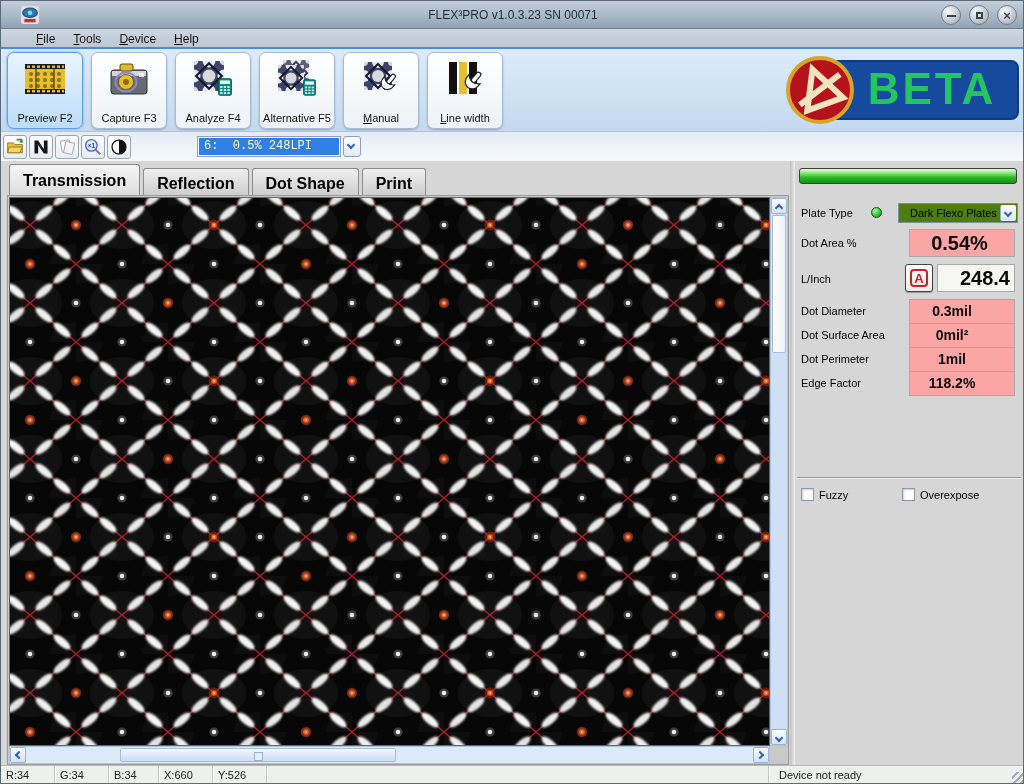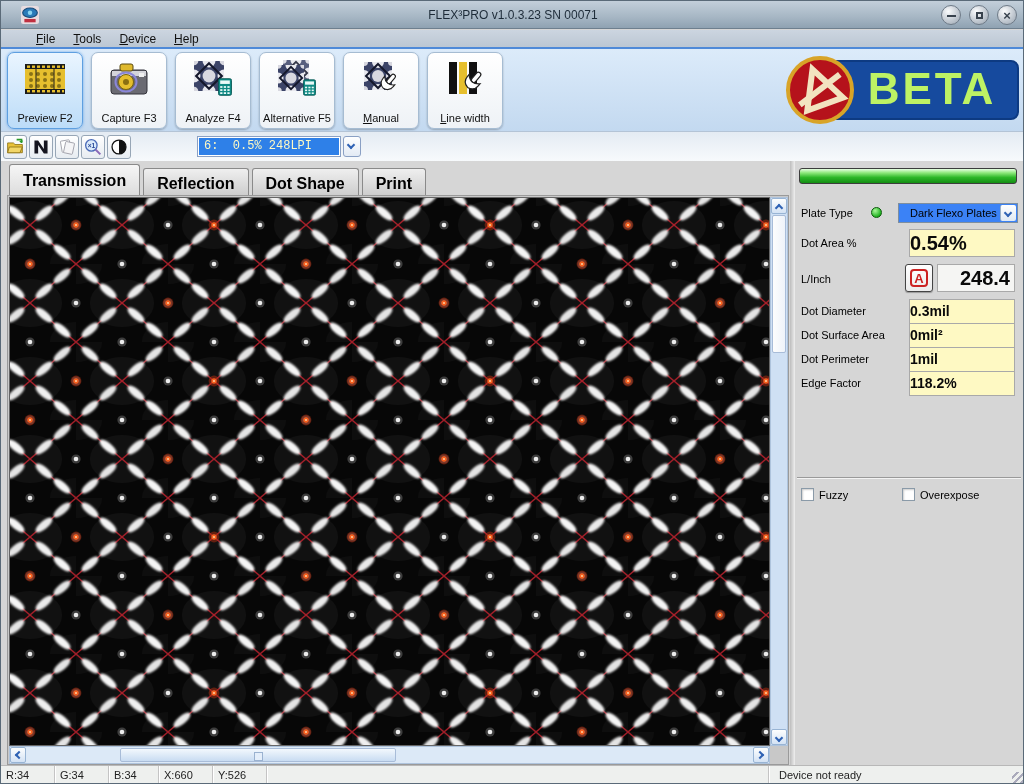--- a/index.html
+++ b/index.html
@@ -33,21 +33,21 @@
     background:linear-gradient(#ffffff,#eef2f6);border:1px solid #a6bcd2;
     box-shadow:0 1px 2px rgba(0,0,0,.25);}
   .tb-btn.active{background:linear-gradient(#eaf5ff,#bcdcf8);border:1px solid #5e9fe0;
     box-shadow:0 0 3px #6aa8e8;}
   .tb-btn svg{position:absolute;left:50%;top:6px;transform:translateX(-50%);}
   .tb-btn .lbl{position:absolute;bottom:4px;left:0;width:100%;text-align:center;
     font-size:11px;color:#111;}
   
   .beta{position:absolute;right:6px;top:6px;width:234px;height:70px;}
   .beta-plate{position:absolute;left:38px;top:5px;width:196px;height:60px;background:#164a9e;
-    border-radius:8px;border:2px solid #0d3a82;color:#bef264;font-weight:800;font-size:44px;
+    border-radius:8px;border:2px solid #0d3a82;color:#22c55e;font-weight:800;font-size:44px;
     text-align:center;line-height:54px;letter-spacing:3px;padding-left:22px;}
   .beta-emblem{position:absolute;left:0;top:0;width:70px;height:70px;}
   
   .toolbar2{position:absolute;left:0;top:130px;width:1024px;height:30px;
     background:linear-gradient(#e4ebf3,#f7fafc);border-top:1px solid #b4c4d6;}
   .sm-btn{position:absolute;top:3px;width:24px;height:24px;border-radius:3px;
     background:linear-gradient(#ffffff,#e7ecf1);border:1px solid #97a6b6;}
   .sm-btn svg{position:absolute;left:2px;top:2px;}
   .combo{position:absolute;left:196px;top:4px;width:144px;height:21px;
     border:1px solid #8aa0c4;background:#2e80e8;box-shadow:inset 0 0 0 1px #fff;
@@ -92,26 +92,26 @@
   
   .splitter{position:absolute;left:789px;top:160px;width:5px;height:604px;
     background:linear-gradient(to right,#bdbdbd,#efefef);}
   
   .rpanel{position:absolute;left:794px;top:160px;width:230px;height:604px;background:#d6d6d6;}
   .progress{position:absolute;left:4px;top:7px;width:218px;height:16px;border:1px solid #3c3c3c;
     border-radius:3px;background:linear-gradient(#e6ffe2,#8ce87a 28%,#2db829 60%,#138e13);}
   .plabel{position:absolute;font-size:11px;color:#000;}
   .led{position:absolute;left:76px;top:46px;width:11px;height:11px;border-radius:50%;
     background:radial-gradient(circle at 35% 30%,#a9f79a,#22b322 70%,#0e7a0e);border:1px solid #0a5c0a;}
-  .dropdown{position:absolute;left:103px;top:42px;width:120px;height:20px;background:#3b82f6;
+  .dropdown{position:absolute;left:103px;top:42px;width:120px;height:20px;background:#4d7c0f;
     border:1px solid #7e8e9e;font-size:11px;line-height:18px;padding-left:11px;color:#000;}
   .dd-caret{position:absolute;right:1px;top:1px;width:16px;height:16px;
     background:linear-gradient(#fff,#dfe9f4);border-left:1px solid #9ab0c8;border-radius:2px;}
-  .valbox{position:absolute;left:114px;width:106px;background:#fef9c3;border:1px solid #a9a9a9;
-    text-align:left;font-weight:bold;color:#0a0a0a;}
+  .valbox{position:absolute;left:114px;width:106px;background:#fca5a5;border:1px solid #a9a9a9;
+    text-align:center;font-weight:bold;color:#0a0a0a;}
   .valbox.big{height:28px;font-size:20px;line-height:26px;padding-right:5px;}
   .valbox.med{height:25px;font-size:14px;line-height:23px;padding-right:20px;}
   .abtn{position:absolute;left:110px;top:103px;width:28px;height:28px;border-radius:3px;
     background:linear-gradient(#fff,#ececec);border:1px solid #444;box-shadow:0 1px 1px #999;}
   .abtn i{position:absolute;left:4px;top:4px;width:18px;height:18px;border:2px solid #cc2222;
     border-radius:4px;font-style:normal;color:#cc2222;font-weight:bold;font-size:13px;
     text-align:center;line-height:15px;display:block;}
   .lpi-box{position:absolute;left:142px;top:103px;width:78px;height:28px;background:#f5f5f3;
     border:1px solid #a9a9a9;text-align:right;font-weight:bold;font-size:20px;line-height:26px;
     padding-right:4px;color:#0a0a0a;}

